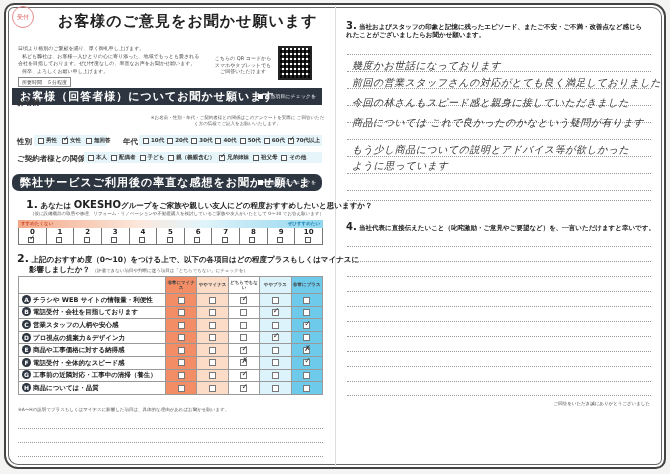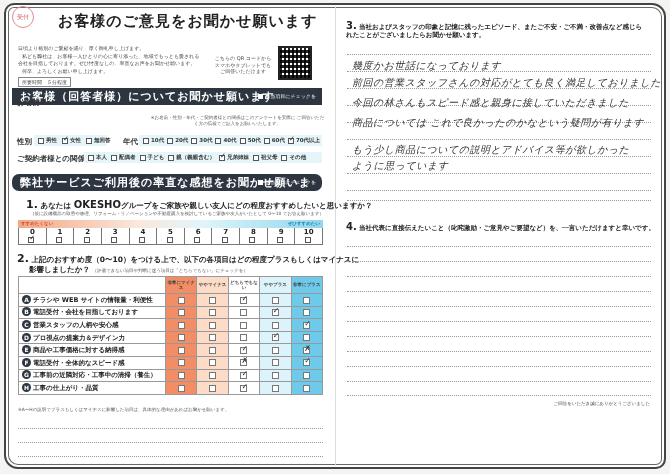--- a/index.html
+++ b/index.html
@@ -308,21 +308,21 @@
   </tr>
   <tr>
     <td class="item"><span class="circle">G</span><span>工事前の近隣対応・工事中の清掃（養生）</span></td>
     <td class="c c1"><span class="cb"></span></td>
     <td class="c c2"><span class="cb"></span></td>
     <td class="c c3"><span class="cb on"></span></td>
     <td class="c c4"><span class="cb"></span></td>
     <td class="c c5"><span class="cb"></span></td>
   </tr>
   <tr>
-    <td class="item"><span class="circle">H</span><span>工事の仕上がり・品質</span></td>
+    <td class="item"><span class="circle">H</span><span>商品については・品質</span></td>
     <td class="c c1"><span class="cb"></span></td>
     <td class="c c2"><span class="cb"></span></td>
     <td class="c c3"><span class="cb on"></span></td>
     <td class="c c4"><span class="cb"></span></td>
     <td class="c c5"><span class="cb"></span></td>
   </tr>
 </tbody>
   </table>
 
 <div class="foot-note">※A〜Hの説明でプラスもしくはマイナスに影響した項目は、具体的な理由があればお聞かせ願います。</div>

